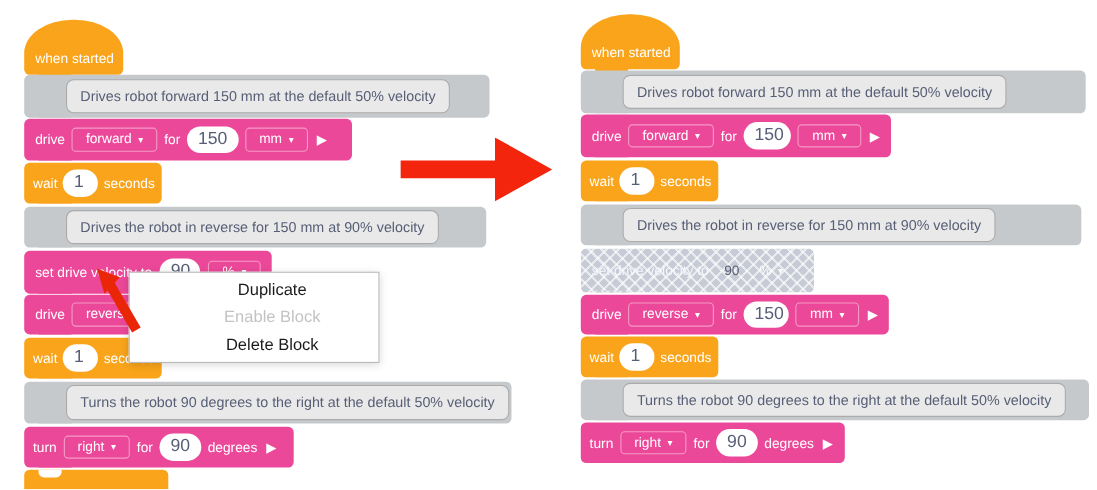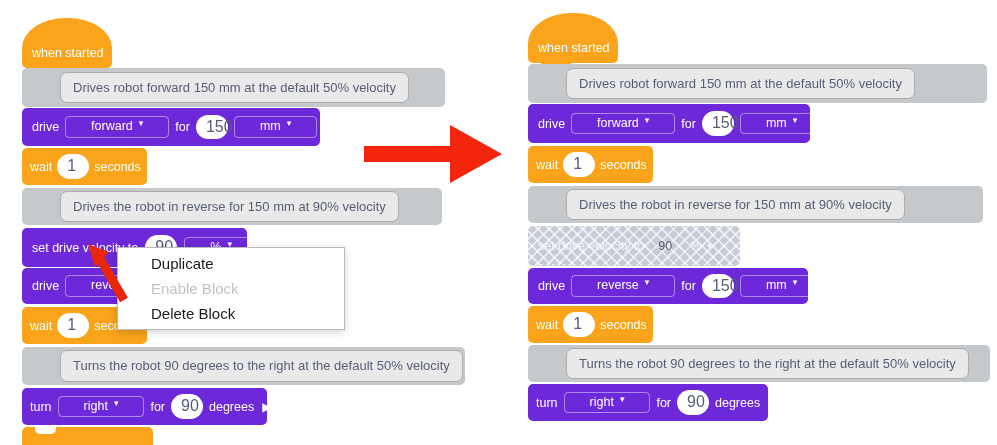--- a/index.html
+++ b/index.html
@@ -8,46 +8,46 @@
   .panel{position:absolute;top:0;height:445px;}
   #panel-left{left:0;width:500px;}
   #panel-right{left:506px;width:491px;}
 
   
   .blk{position:absolute;display:flex;align-items:center;gap:6px;box-sizing:border-box;
        padding:0 10px;border-radius:5px;color:#fff;font-size:12.5px;white-space:nowrap;
        overflow:hidden;}
   .blk .tab{position:absolute;bottom:-5px;left:13px;width:30px;height:7px;
             background:inherit;border-radius:0 0 5px 5px;}
-  .blue{background:#6d28d9;}
+  .blue{background:#ec4899;}
   .orange{background:#F9A41A;}
   .grayblk{background:#C6C9CC;padding-left:38px;}
   .hat{border-radius:44px 44px 5px 5px / 30px 30px 5px 5px;align-items:flex-end;
        padding-bottom:8px;overflow:visible;}
-  .dd{display:inline-flex;align-items:flex-start;gap:6px;border:1px solid rgba(255,255,255,.45);
-      border-radius:4px;padding:2px 25px;line-height:1.25;}
+  .dd{display:inline-flex;align-items:center;gap:6px;border:1px solid rgba(255,255,255,.45);
+      border-radius:4px;padding:2px 12px;line-height:1.25;}
   .caret{font-size:9px;line-height:1;}
   .oval{background:#fff;color:#575E75;border-radius:20px;padding:2px 10px;font-size:16px;
         min-width:12px;line-height:1.3;}
   .play{font-size:12px;margin-left:2px;}
   .panel-box{background:#E9E9E9;border:1px solid #ABABAB;border-radius:7px;
              padding:5px 12px;color:#575E75;font-size:13px;line-height:1.5;}
   
   .disabledblk{background-color:#C7CBD6;
     background-image:
       repeating-linear-gradient(45deg, rgba(255,255,255,.6) 0 2px, rgba(0,0,0,0) 2px 8px),
       repeating-linear-gradient(135deg, rgba(255,255,255,.6) 0 2px, rgba(0,0,0,0) 2px 8px);
     color:#F4F6FB;}
   .disabledblk .dim{color:#5A5F73;margin:0 14px 0 10px;}
   .disabledblk .faint{color:rgba(255,255,255,.9);display:inline-flex;gap:6px;align-items:center;}
 
   
   .menu{position:absolute;left:117px;top:247px;width:228px;background:#fff;
         border:1px solid #B9B9B9;box-shadow:0 2px 8px rgba(0,0,0,.18);
-        padding:3px 0;z-index:30;box-sizing:border-box;}
+        padding:3px 0;z-index:30;box-sizing:border-box;text-align:center;}
   .mi{height:25px;line-height:25px;padding-left:33px;font-size:15px;color:#1B1B1B;}
   .mi.off{color:#C3C3C3;}
   .hlwrap{margin:1px -6px;border:5px solid #EA2609;border-radius:7px;overflow:hidden;}
   .hlwrap .mi{background:#D8E7F6;padding-left:34px;}
 
   .annot{position:absolute;z-index:40;}
 </style>
 </head>
 <body>
 

